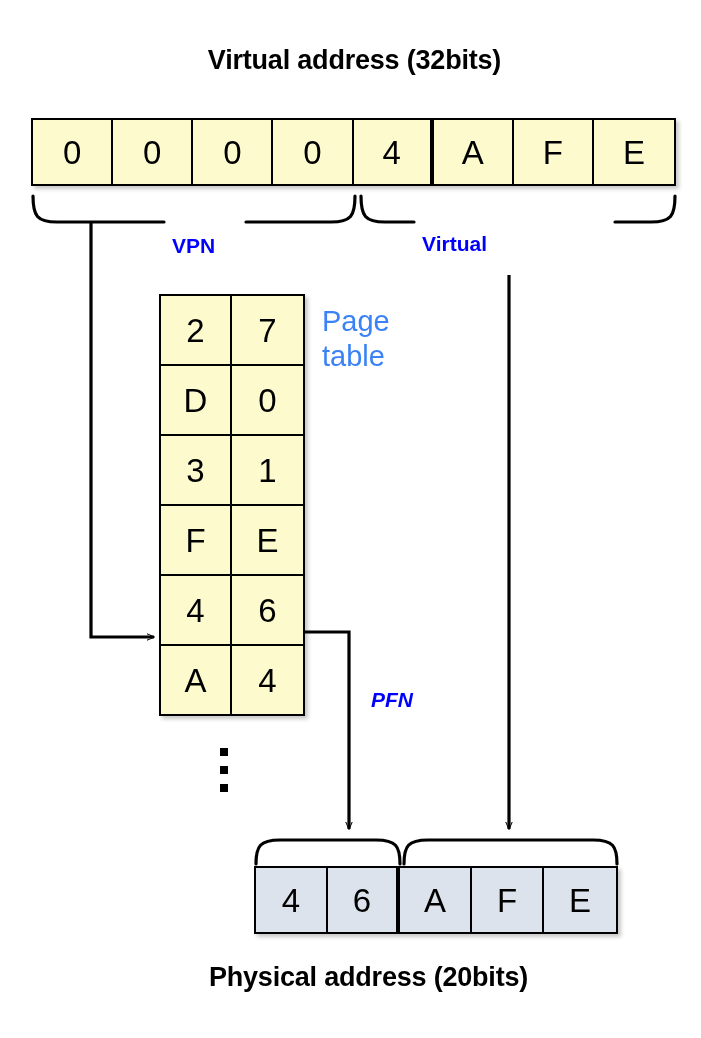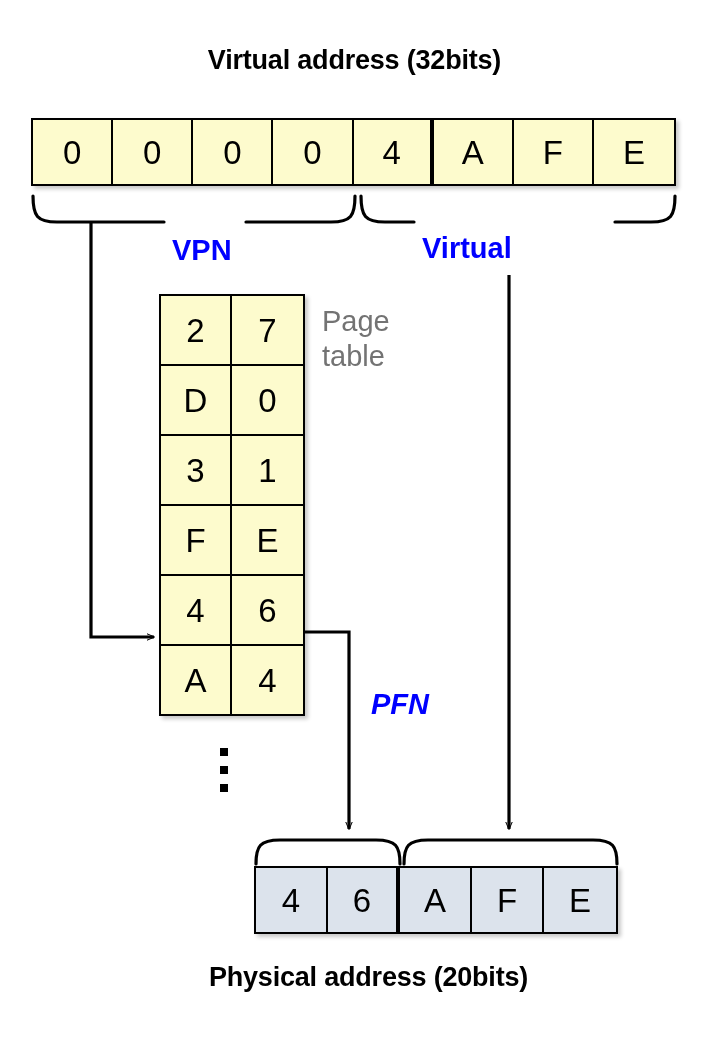--- a/index.html
+++ b/index.html
@@ -113,21 +113,21 @@
     background: #fdfbcd;
   }
   #page-table .pt-cell:last-child { border-right: none; }
 
   #pt-label {
     position: absolute;
     left: 318px;
     top: 304px;
     font-size: 29px;
     line-height: 1.22;
-    color: #737373;
+    color: #3b82f6;
     text-align: left;
   }
 
   
   #pt-ellipsis {
     position: absolute;
     left: 215px;
     top: 748px;
     width: 10px;
     text-align: center;
@@ -138,21 +138,21 @@
     height: 8px;
     margin: 0 auto 10px auto;
     background: #000;
   }
   #pt-ellipsis i:last-child { margin-bottom: 0; }
 
   
   .fieldlabel {
     position: absolute;
     font-weight: bold;
-    font-size: 29px;
+    font-size: 21px;
     color: #0000ff;
     white-space: nowrap;
   }
   #label-vpn    { left: 168px; top: 234px; }
   #label-offset { left: 418px; top: 232px; }
   #label-pfn    { left: 367px; top: 688px; font-style: italic; }
 
   
   #lines {
     position: absolute;

